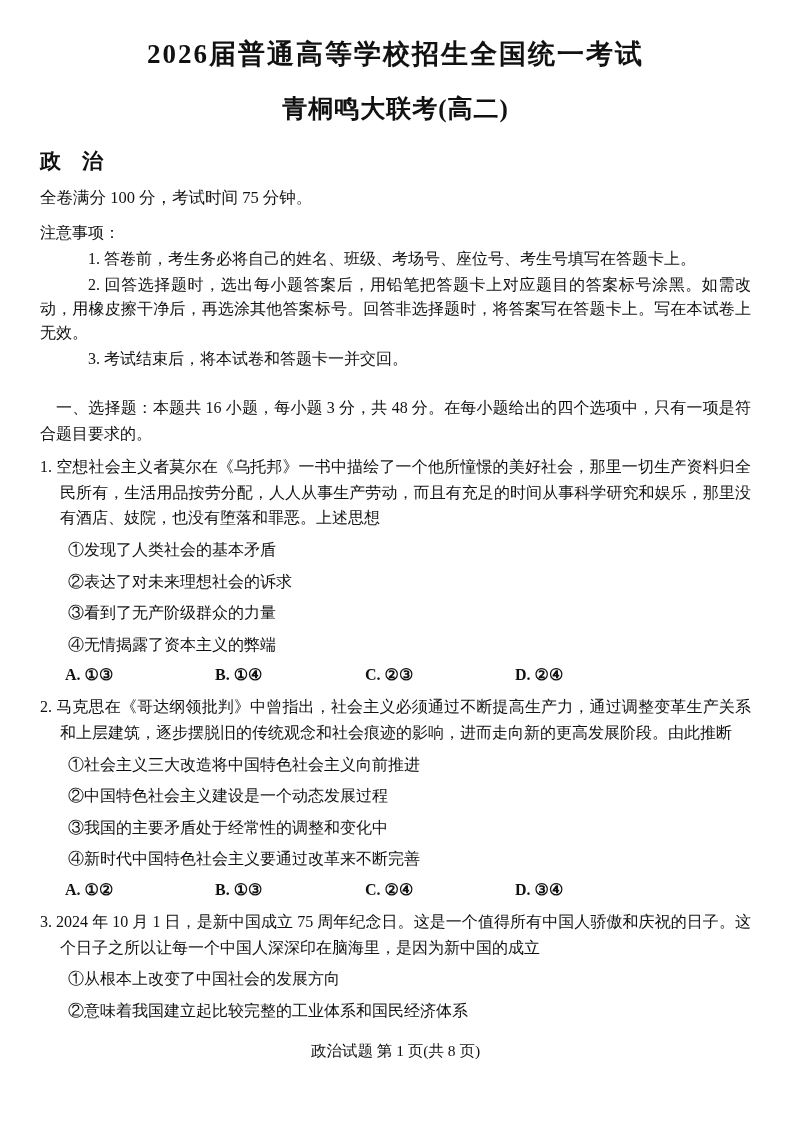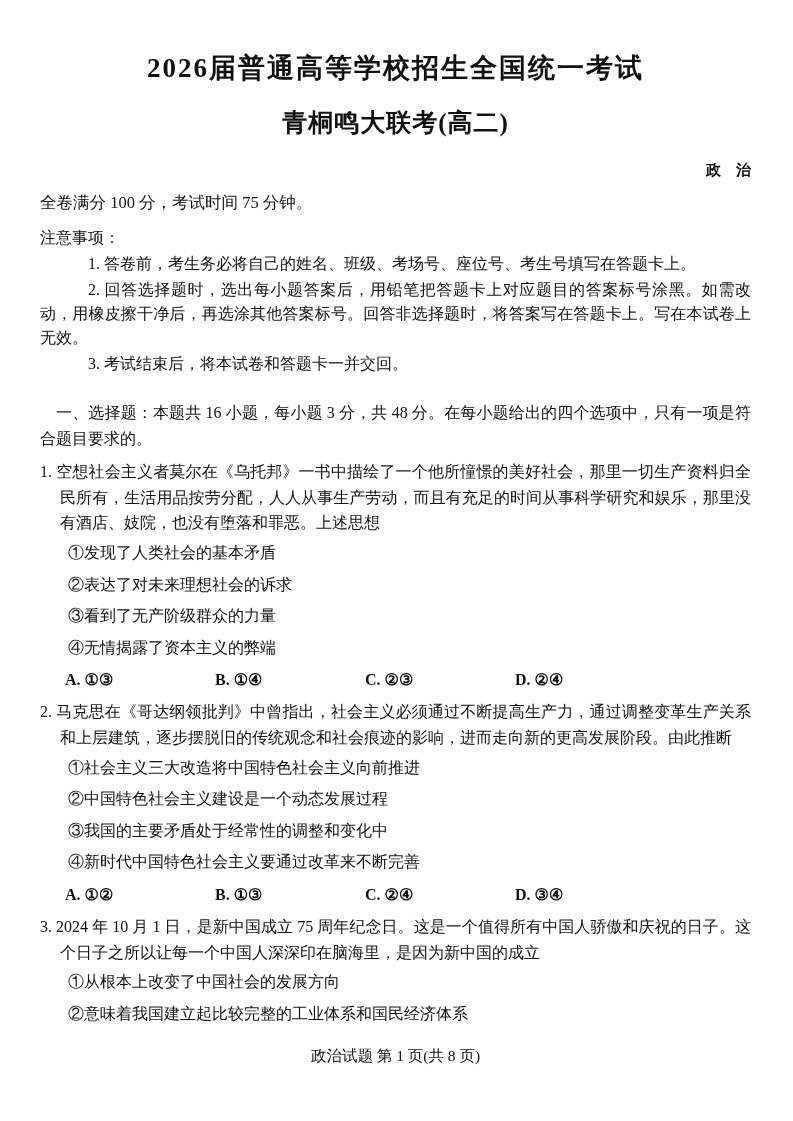--- a/index.html
+++ b/index.html
@@ -17,33 +17,33 @@
     font-size: 16px;
     padding: 30px 42px 0 40px;
     overflow: hidden;
     position: relative;
   }
   .exam-title {
     font-size: 27px;
     font-weight: 700;
     text-align: center;
     letter-spacing: 2px;
-    margin: 20px 0 20px 0;
+    margin: 6px 0 20px 0;
   }
   .exam-subtitle {
     font-size: 25px;
     font-weight: 700;
     text-align: center;
     letter-spacing: 1px;
     margin: 0 0 22px 0;
   }
   .subject-title {
-    font-size: 15px;
+    font-size: 21px;
     font-weight: 700;
-    text-align: right;
+    text-align: left;
     margin: 0 0 12px 0;
   }
   .exam-info {
     font-size: 16.5px;
     text-align: left;
     margin: 0 0 12px 0;
   }
   .notices-heading {
     margin: 0 0 2px 0;
     line-height: 1.5;
@@ -67,21 +67,20 @@
     margin: 0 0 8px 0;
     padding-left: 20px;
     text-indent: -20px;
     line-height: 1.6;
     text-align: justify;
   }
   .sub-item {
     margin: 0 0 10px 0;
     padding-left: 28px;
     line-height: 1.35;
-    font-family: Liberation Mono, monospace;
   }
   .choices {
     padding-left: 25px;
     margin: 0 0 10px 0;
     font-weight: bold;
   }
   .choices .choice {
     display: inline-block;
     width: 146px;
   }

